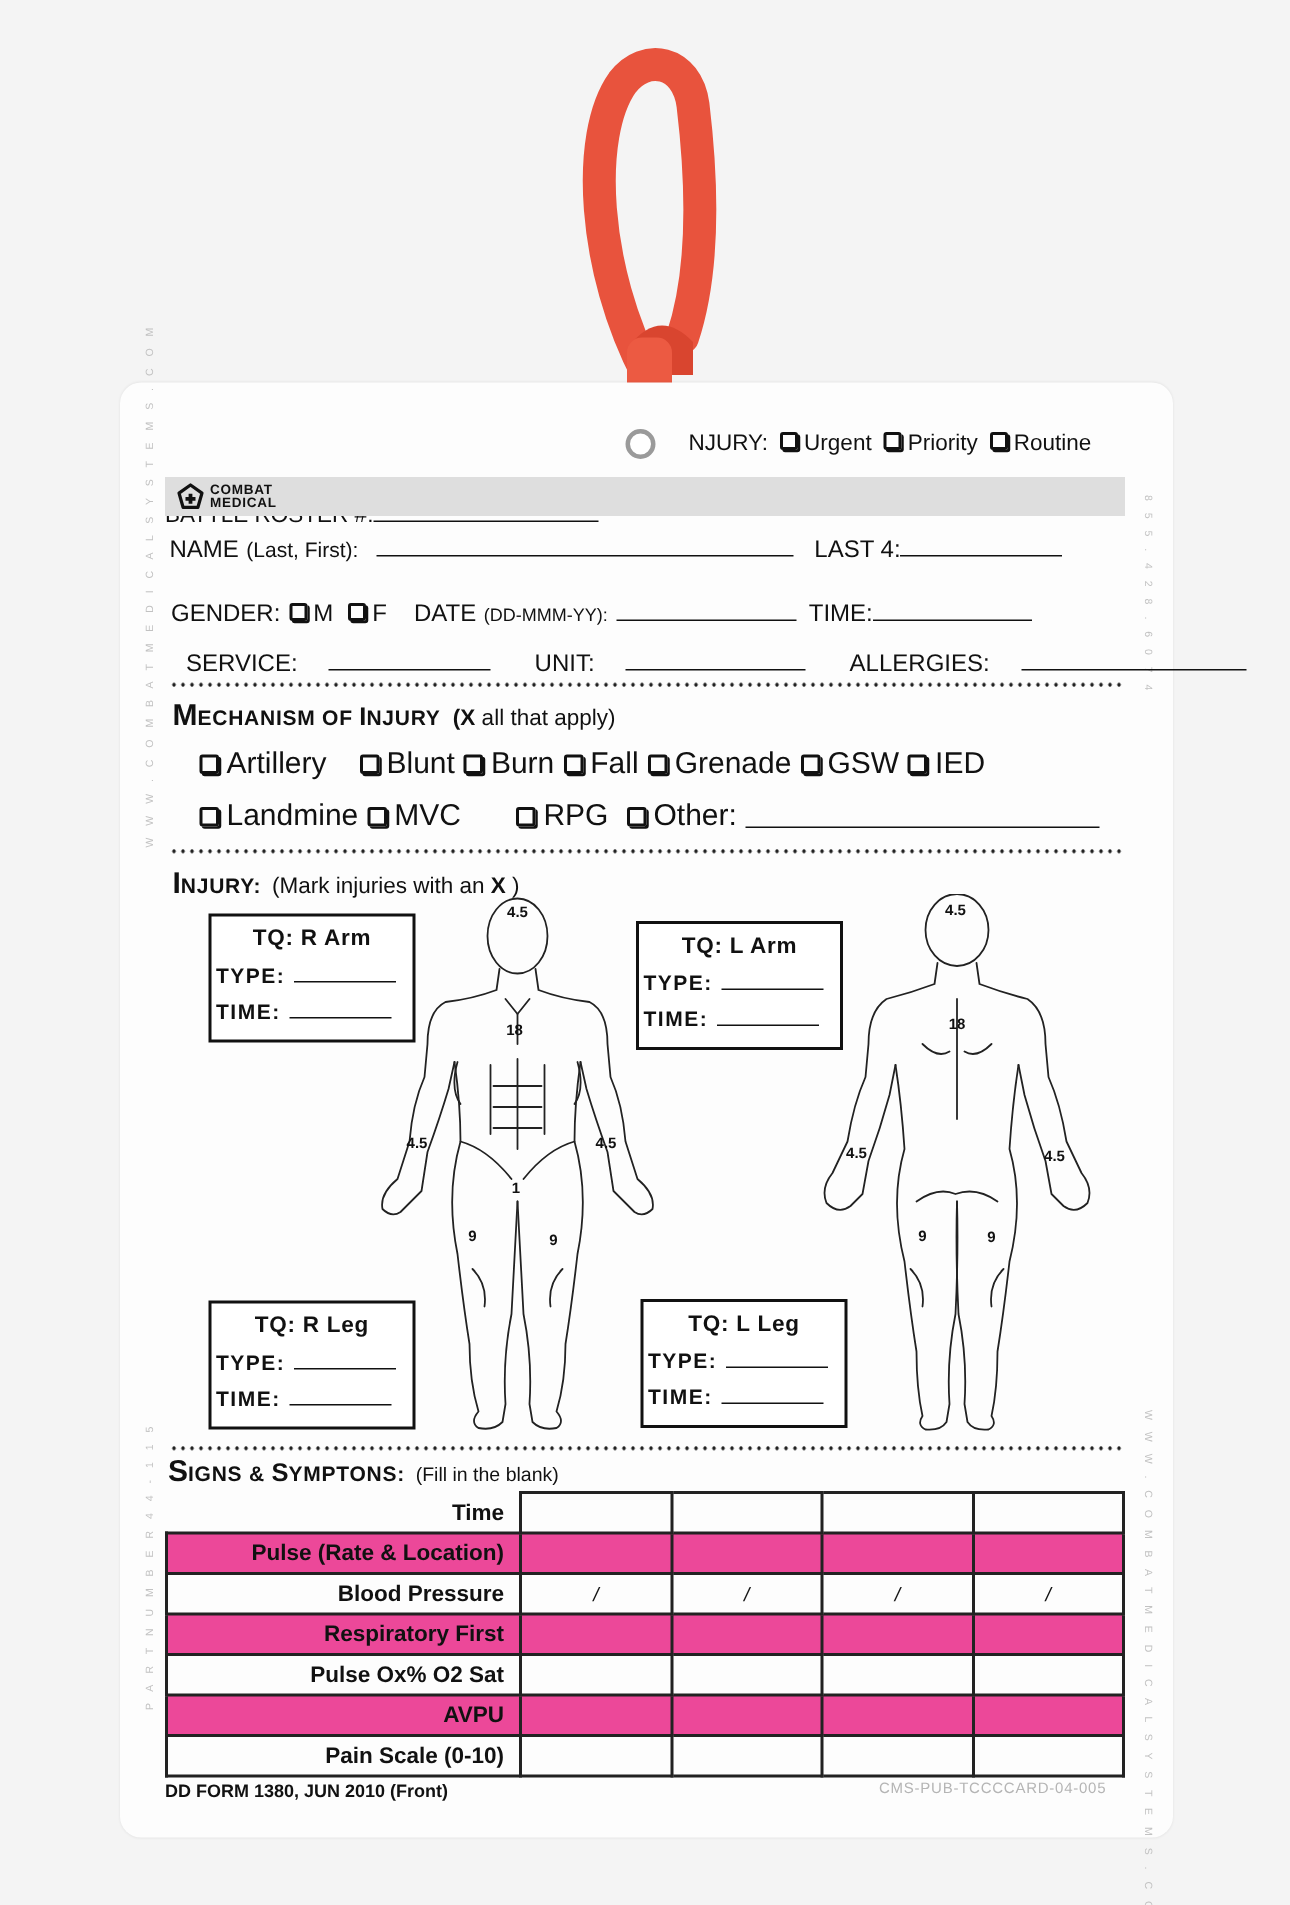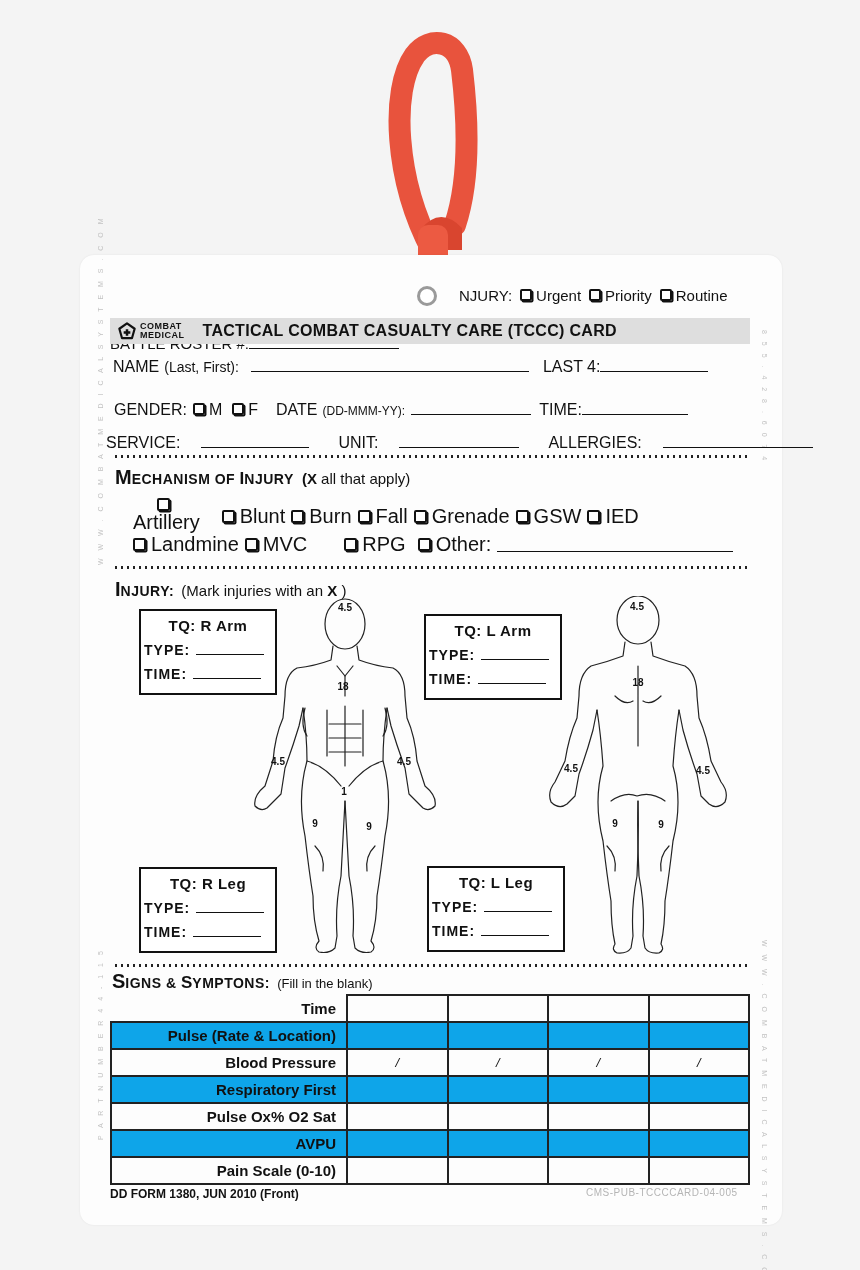--- a/index.html
+++ b/index.html
@@ -52,21 +52,21 @@
   .tq-title { text-align: center; font-size: 15px; font-weight: bold; margin-top: 6px; letter-spacing: 0.5px; }
   .tq-line { font-size: 14px; font-weight: bold; margin-left: 3px; margin-top: 8px; white-space: nowrap; letter-spacing: 1px; }
   .tq-line .blank { width: 68px; margin-left: 6px; }
 
   .body-fig { position: absolute; }
 
   .vitals { position: absolute; left: 110px; top: 994px; width: 640px; border-collapse: collapse; }
   .vitals td { height: 27px; border: 2px solid #222; }
   .vitals td.lab { text-align: right; padding-right: 10px; font-size: 15px; font-weight: bold; width: 236px; }
   .vitals tr.first td.lab { border: none; }
-  .vitals tr.shade td { background: #0ea5e9; }
+  .vitals tr.shade td { background: #ec4899; }
   .vitals td.val { text-align: center; font-size: 13px; font-style: italic; }
 
   .footer-left { position: absolute; left: 110px; top: 1187px; font-size: 12px; font-weight: bold; }
   .footer-right { position: absolute; left: 586px; top: 1187px; font-size: 10px; color: #b5b5b5; letter-spacing: 0.5px; }
 </style>
 </head>
 <body>
 
 <svg class="strap" viewBox="0 0 860 320">
   <path d="M432 250 C 395 180, 390 90, 415 55 C 430 35, 458 40, 462 70 C 468 120, 470 180, 455 225" fill="none" stroke="#e8533d" stroke-width="22" stroke-linecap="round"></path>
@@ -100,21 +100,20 @@
   <div class="logo">
     <svg width="18" height="18" viewBox="0 0 20 20">
       <path d="M10 1.5 L18.5 7.5 L15.5 18 L4.5 18 L1.5 7.5 Z" fill="none" stroke="#111" stroke-width="2.4" stroke-linejoin="round"></path>
       <path d="M8.6 8 h2.8 v2.3 h2.3 v2.8 h-2.3 v2.3 h-2.8 v-2.3 h-2.3 v-2.8 h2.3 Z" fill="#111"></path>
     </svg>
     <div class="logo-text">
       <div>COMBAT</div>
       <div>MEDICAL</div>
     </div>
   </div>
-  <div class="title-text">TACTICAL COMBAT CASUALTY CARE (TCCC) CARD</div>
 </div>
 
 <div class="row" style="left:113px; top:358px;">
   <span class="lbl">NAME</span>
   <span class="lbl-sm" style="margin-left:5px;">(Last, First):</span>
   <span class="blank" style="width:278px; margin-left:12px;"></span>
   <span class="lbl" style="margin-left:10px;">LAST 4:</span>
   <span class="blank" style="width:108px; margin:0;"></span>
 </div>
 
@@ -124,39 +123,39 @@
     <span class="lbl">M</span>
   <span class="cb" style="margin-left:10px;"></span>
     <span class="lbl">F</span>
   <span class="lbl" style="margin-left:18px;">DATE</span>
   <span style="font-size:12px; margin-left:5px;">(DD-MMM-YY):</span>
   <span class="blank" style="width:120px; margin-left:6px;"></span>
   <span class="lbl" style="margin-left:4px;">TIME:</span>
   <span class="blank" style="width:106px; margin:0;"></span>
 </div>
 
-<div class="row" style="left:106px; top:434px;gap:21px;">
+<div class="row" style="left:124px; top:434px;gap:21px;">
   <span class="lbl">SERVICE:</span>
   <span class="blank" style="width:108px; margin:0;"></span>
   <span class="lbl" style="margin-left:8px;">UNIT:</span>
   <span class="blank" style="width:120px; margin:0;"></span>
   <span class="lbl" style="margin-left:8px;">ALLERGIES:</span>
   <span class="blank" style="width:150px; margin:0;"></span>
 </div>
 
 <div class="dots" style="top:455px;"></div>
 
 <div class="section-head" style="left:115px; top:466px;">
   <span class="sc-big">M</span><span class="sc-small">ECHANISM OF </span><span class="sc-big" style="font-size:17px;">I</span><span class="sc-small">NJURY</span>
   <span class="sc-note" style="font-weight:bold; margin-left:4px;">(X</span>
   <span class="sc-note">all that apply)</span>
 </div>
 
 <div class="moi" style="left:133px; top:498px;">
-  <span class="moi-item" style="margin-right:22px;flex-direction:column;">
+  <span class="moi-item" style="margin-right:22px;">
       <span class="cb cb-lg" style="margin-left:0;"></span>
       <span>Artillery</span>
     </span>
   <span class="moi-item">
       <span class="cb cb-lg" style="margin-left:0;"></span>
       <span>Blunt</span>
     </span>
   <span class="moi-item">
       <span class="cb cb-lg" style="margin-left:0;"></span>
       <span>Burn</span>

